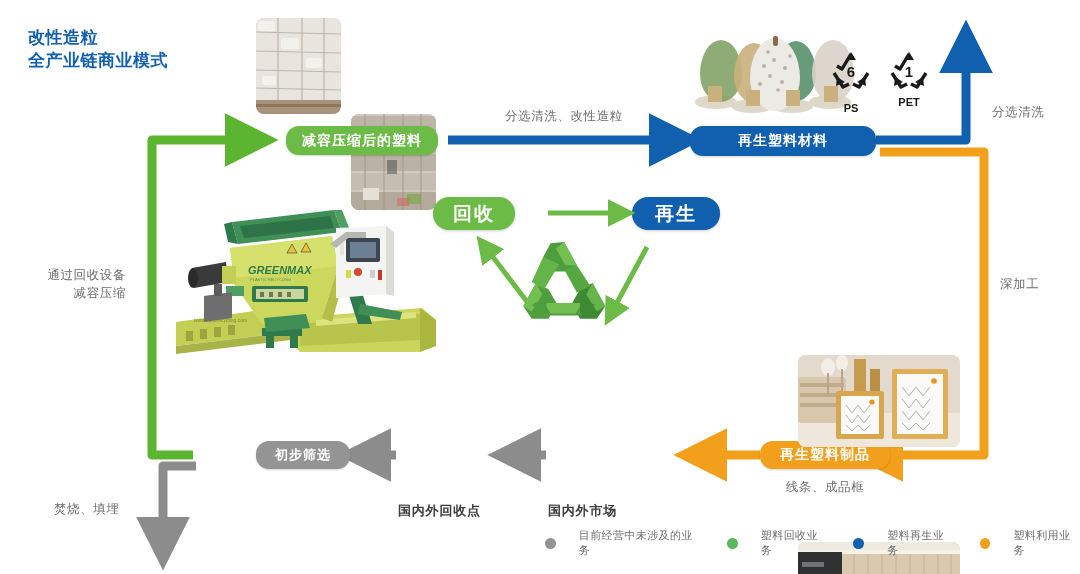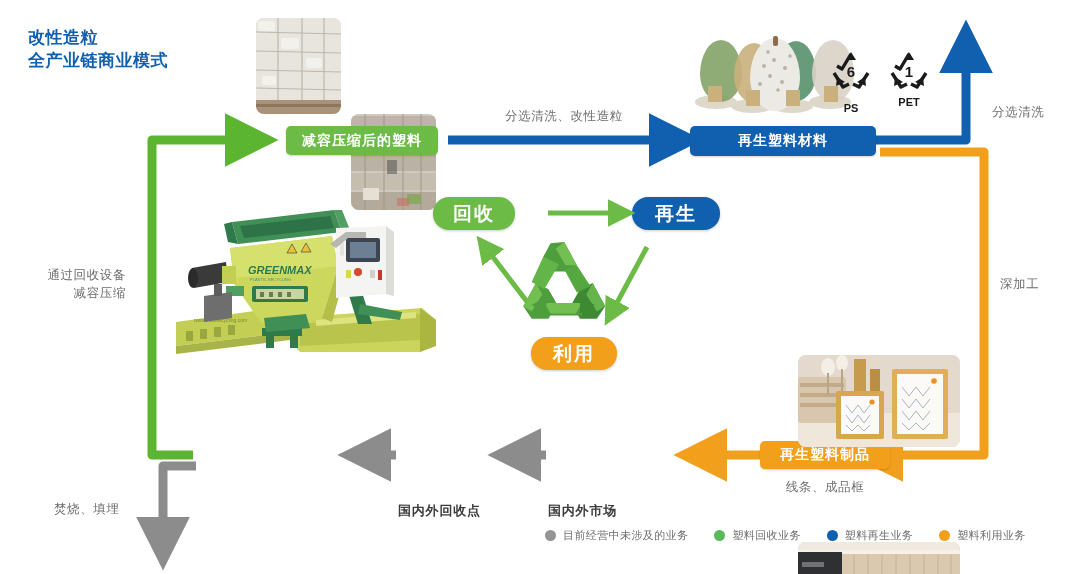--- a/index.html
+++ b/index.html
@@ -6,21 +6,21 @@
   body{width:1080px;height:574px;position:relative;overflow:hidden;
        font-family:"Liberation Sans","DejaVu Sans",sans-serif;}
   .stage{position:absolute;left:0;top:0;width:1080px;height:574px;}
   .abs{position:absolute;}
 
   
   .title{left:28px;top:26px;color:#1160b0;font-weight:bold;font-size:17px;line-height:23px;letter-spacing:.5px;}
 
   
   .pill{display:flex;align-items:center;justify-content:center;
-        border-radius:5px;color:#ffffff;font-weight:bold;font-size:14px;
+        border-radius:13px;color:#ffffff;font-weight:bold;font-size:14px;
         letter-spacing:1px;box-shadow:0 1px 2px rgba(0,0,0,.18);}
   .pill-green{background:#6cbb46;}
   .pill-blue{background:#1160b0;}
   .pill-orange{background:#f2a01c;}
   .pill-gray{background:#949494;}
 
   
   .lbl{color:#6d6d6d;font-size:12.5px;line-height:18px;letter-spacing:.6px;}
   .lbl-c{text-align:center;}
   .lbl-r{text-align:right;}
@@ -30,21 +30,21 @@
   .photo{border-radius:8px;overflow:hidden;position:relative;background:#e9e9e9;}
   .photo > .ph{position:absolute;left:0;top:0;width:100%;height:100%;}
 
   
   .cyc{display:flex;align-items:center;justify-content:center;border-radius:16px;
        color:#fff;font-weight:bold;font-size:19px;letter-spacing:2px;
        box-shadow:0 1px 3px rgba(0,0,0,.2);}
 
   
   .legend{left:545px;top:528px;display:flex;align-items:center;gap:26px;}
-  .lg-item{display:flex;align-items:center;gap:7px;}
+  .lg-item{display:flex;align-items:center;gap:23px;}
   .lg-dot{width:11px;height:11px;border-radius:50%;}
   .lg-txt{color:#6d6d6d;font-size:11px;letter-spacing:.4px;}
   svg{display:block;}
 </style>
 </head>
 <body>
 
 <div class="stage">
 
   <div class="abs title">
@@ -217,39 +217,39 @@
     </svg>
     <div style="text-align:center;font-size:11px;font-weight:bold;color:#1a1a1a;margin-top:2px;">PET</div>
   </div>
 
   <div class="abs pill pill-green" style="left:286px;top:126px;width:152px;height:29px;">减容压缩后的塑料</div>
 
   <div class="abs pill pill-blue" style="left:690px;top:126px;width:186px;height:30px;">再生塑料材料</div>
 
   <div class="abs pill pill-orange" style="left:760px;top:441px;width:130px;height:28px;">再生塑料制品</div>
 
+  <div class="abs pill pill-gray" style="left:256px;top:441px;width:94px;height:28px;font-size:13px;">初步筛选</div>
 
   <div class="abs lbl" style="left:505px;top:107px;">分选清洗、改性造粒</div>
 
   <div class="abs lbl" style="left:992px;top:103px;">分选清洗</div>
 
   <div class="abs lbl" style="left:1000px;top:275px;">深加工</div>
 
   <div class="abs lbl lbl-r" style="left:18px;top:266px;width:108px;">
     <div>通过回收设备</div>
     <div>减容压缩</div>
   </div>
 
   <div class="abs lbl" style="left:54px;top:500px;">焚烧、填埋</div>
 
   <div class="abs lbl lbl-c" style="left:760px;top:478px;width:130px;">线条、成品框</div>
 
   <div class="abs cyc" style="left:433px;top:197px;width:82px;height:33px;background:#6cbb46;">回收</div>
   <div class="abs cyc" style="left:632px;top:197px;width:88px;height:33px;background:#1160b0;">再生</div>
-  <div class="abs cyc" style="left:531px;top:337px;width:86px;height:33px;background:#f2a01c;">利用</div>
 
   <svg class="abs" style="left:420px;top:185px;" width="320" height="200">
     <defs>
       <marker id="cy-ah" markerWidth="5.5" markerHeight="5.5" refX="2.4" refY="2.75" orient="auto">
         <path d="M0,0 L5.5,2.75 L0,5.5 z" fill="#6cbb46"></path>
       </marker>
     </defs>
 
     <path d="M128,28 L200,28" fill="none" stroke="#6cbb46" stroke-width="5" marker-end="url(#cy-ah)"></path>
 

